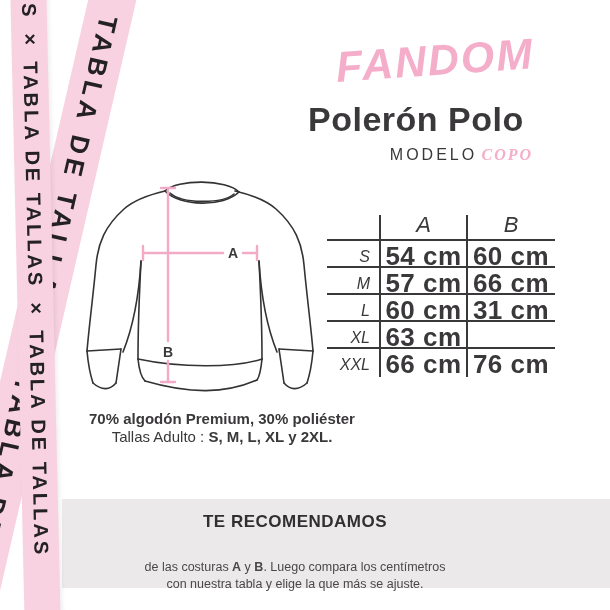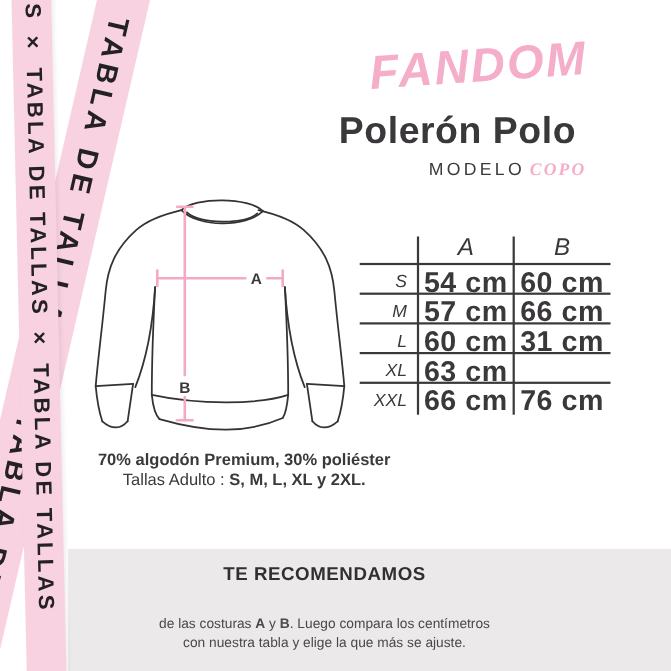--- a/index.html
+++ b/index.html
@@ -52,21 +52,21 @@
   .st-colhead{font-size:22px;font-style:italic;font-weight:500;}
   .st-size{justify-content:flex-end;padding-right:10px;font-size:16px;font-style:italic;font-weight:500;}
   .st-val{font-size:26px;font-weight:800;letter-spacing:0.5px;}
   .st-vline{position:absolute;top:5px;width:2px;height:162px;background:var(--ink);}
   .st-vline1{left:52px;}
   .st-vline2{left:139px;}
   
   .details{position:absolute;left:62px;top:410px;width:320px;text-align:center;font-size:15px;line-height:18px;color:var(--ink);z-index:3;}
   .details .bold{font-weight:700;}
   
-  .reco-box{position:absolute;left:62px;top:499px;width:548px;height:111px;background:var(--gray-box);z-index:0;}
+  .reco-box{position:absolute;left:62px;top:499px;width:548px;height:89px;background:var(--gray-box);z-index:0;}
   .reco-inner{width:466px;text-align:center;padding-top:13px;}
   .reco-title{font-size:17px;font-weight:800;letter-spacing:0.5px;color:#312f31;}
   .reco-text{margin-top:9px;font-size:12.5px;line-height:17.5px;color:var(--soft-ink);}
   .reco-text .bold{font-weight:800;}
 </style>
 </head>
 <body>
 
 <div class="stage">
 

